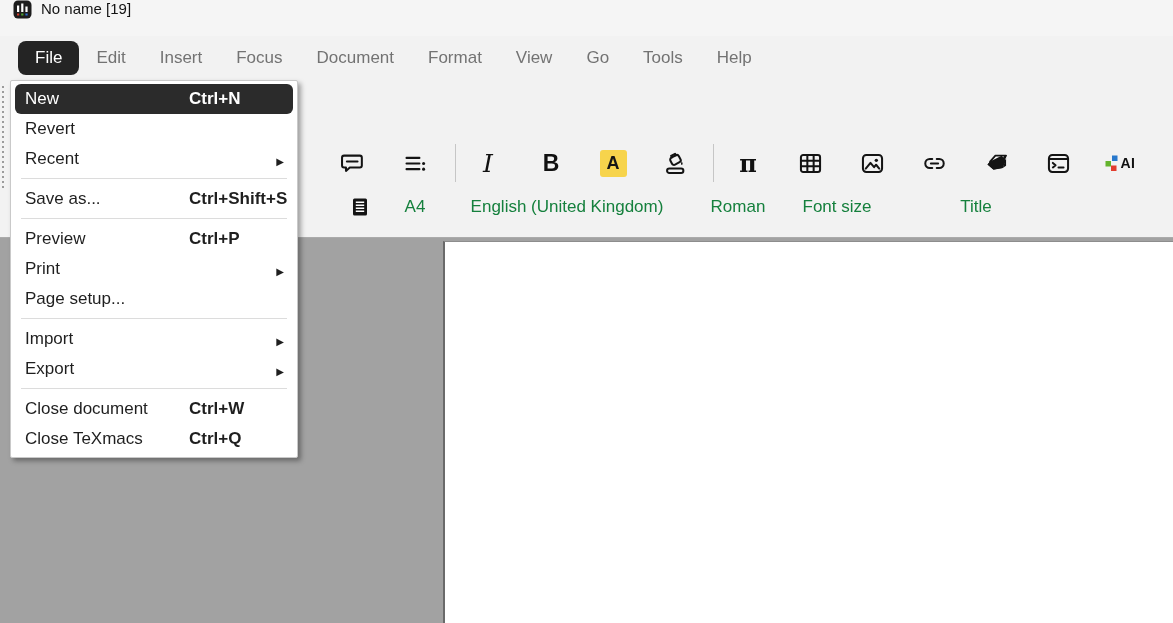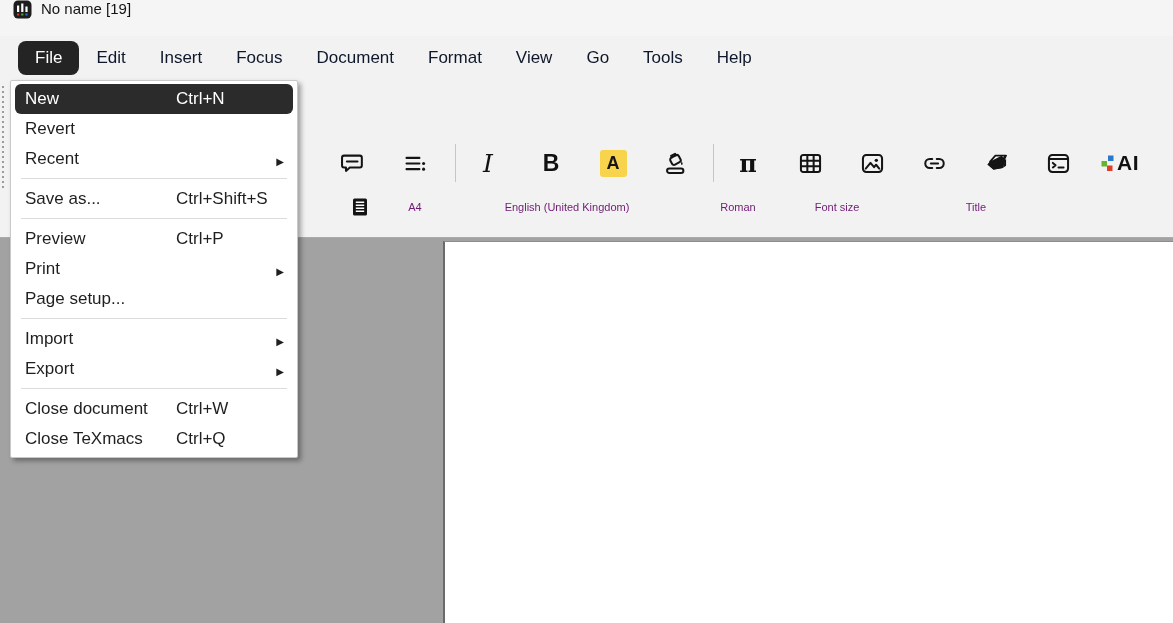--- a/index.html
+++ b/index.html
@@ -17,21 +17,21 @@
     background:#f5f5f5;
   }
   .title-text { font-size:15px; color:#141414; }
 
   
   .menubar {
     position:absolute; left:15px; top:36px; width:100%; height:44px;
     display:flex; align-items:center; padding-left:3px;
   }
   .mb-item {
-    padding:7px 17px; font-size:17px; color:#0f172a; border-radius:8px;
+    padding:7px 17px; font-size:17px; color:#737373; border-radius:8px;
     white-space:nowrap; cursor:default;
   }
   .mb-item.active { background:#242424; color:#ffffff; }
 
   
   .toolbar-zone {
     position:absolute; left:0; top:80px; width:100%; height:158px;
     background:#f2f2f2; border-bottom:1px solid #ababab;
   }
   .grip {
@@ -46,26 +46,26 @@
   .tb-sep { position:absolute; top:64px; width:1px; height:38px; background:#c6c6c6; }
   .glyph-italic { font-family:"DejaVu Serif", serif; font-style:italic; font-size:25px; color:#111; }
   .glyph-bold   { font-size:23px; font-weight:800; color:#111; }
   .glyph-pi     { font-family:"DejaVu Serif", serif; font-weight:bold; font-size:24px; color:#111; }
   .hl-box {
     width:27px; height:27px; border-radius:3px;
     display:flex; align-items:center; justify-content:center;
     font-size:18px; font-weight:bold; color:#161616;
   }
   .ai-wrap { display:flex; align-items:center; gap:1px; }
-  .ai-text { font-size:21px; font-weight:600; color:#111; letter-spacing:0.5px; }
+  .ai-text { font-size:14px; font-weight:600; color:#111; letter-spacing:0.5px; }
 
   .fb-item {
     position:absolute; top:105px; height:44px; transform:translateX(-50%);
     display:flex; align-items:center; justify-content:center;
-    font-size:11px; color:#701a75; white-space:nowrap; cursor:default;
+    font-size:17px; color:#15803d; white-space:nowrap; cursor:default;
   }
 
   
   .canvas { position:absolute; left:0; top:238px; width:100%; height:385px; background:#a2a2a2; }
   .page {
     position:absolute; left:443px; top:3px; right:0; bottom:0;
     background:#ffffff; border-left:2px solid #6a6a6a; border-top:1px solid #8d8d8d;
   }
 
   
@@ -74,21 +74,21 @@
     background:#ffffff; border:1px solid #c9c9c9; border-radius:2px;
     box-shadow:3px 3px 5px rgba(0,0,0,0.35);
     padding:3px 0;
   }
   .menu-item {
     height:30px; margin:0 4px; padding:0 10px; border-radius:6px;
     display:flex; align-items:center; position:relative;
     font-size:17px; color:#1f1f1f; cursor:default; white-space:nowrap;
   }
   .menu-item.active { background:#2b2b2b; color:#ffffff; }
-  .menu-item .shortcut { position:absolute; left:161px; }
+  .menu-item .shortcut { position:absolute; left:174px;font-weight:bold; }
   .menu-item .arrow { position:absolute; right:9px; font-size:10px; top:12px; }
   .menu-sep { height:1px; background:#dcdcdc; margin:4px 10px 5px 10px; }
 
   svg .s { stroke:#141414; stroke-width:1.8; fill:none; stroke-linecap:round; stroke-linejoin:round; }
   svg .f { fill:#141414; }
 </style>
 </head>
 <body>
 
 <div class="titlebar">

